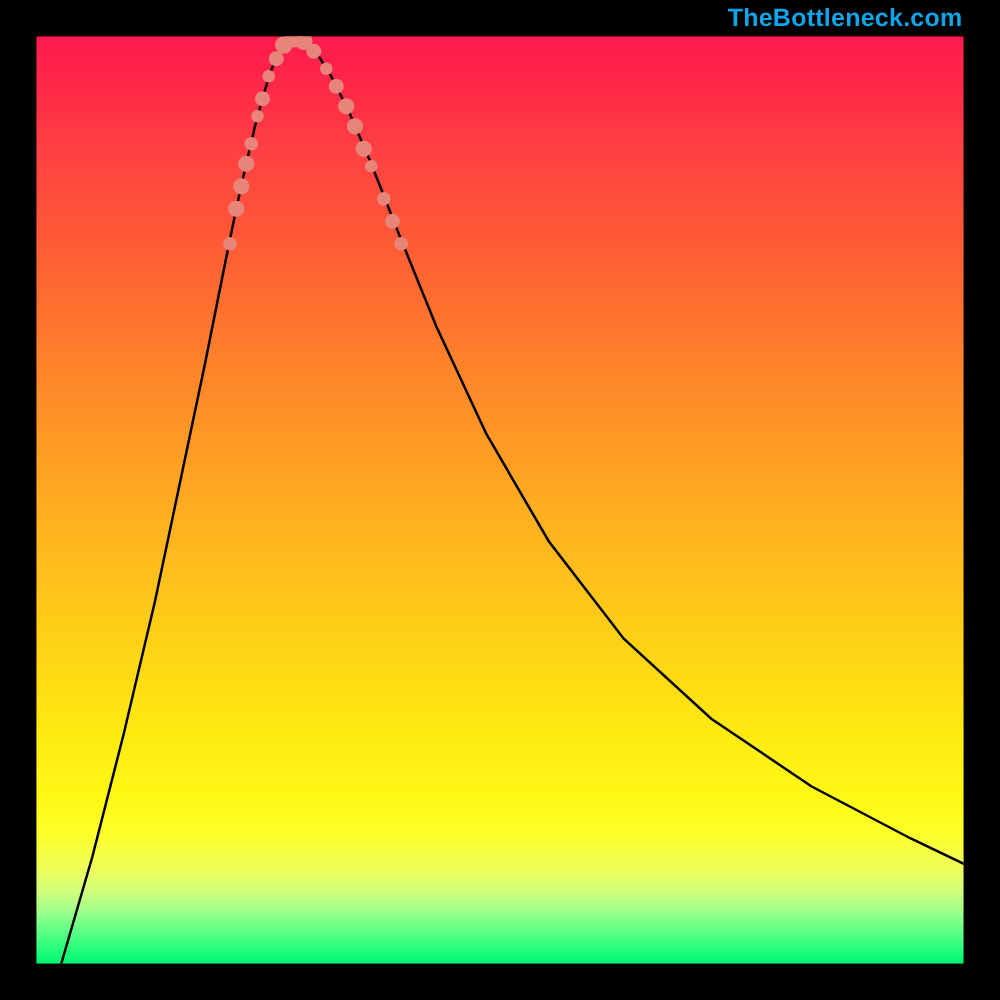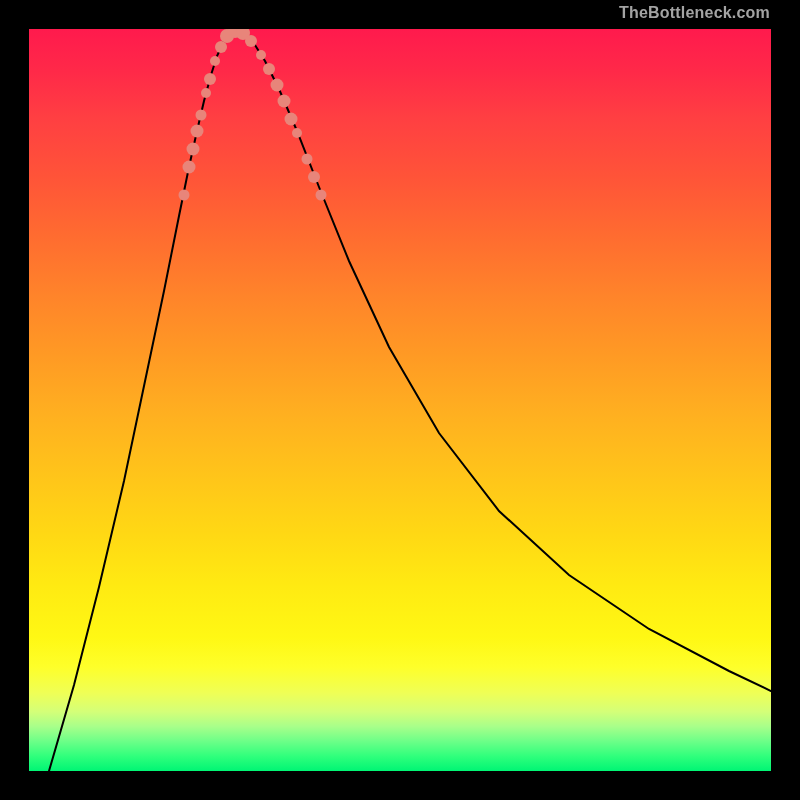--- a/index.html
+++ b/index.html
@@ -52,22 +52,22 @@
       #a8ff8a 94%,
       #6cff88 96%,
       #30ff7c 98%,
       #00f574 100%
     );
   }
   .attribution {
     position: absolute;
     top: 4px;
     right: 30px;
-    color: #a3a3a3;
-    font-size: 16px;
+    color: #0ea5e9;
+    font-size: 20px;
     font-weight: 600;
     letter-spacing: 0.2px;
     z-index: 10;
   }
   svg.curve {
     position: absolute;
     top: 0;
     left: 0;
     width: 742px;
     height: 742px;

